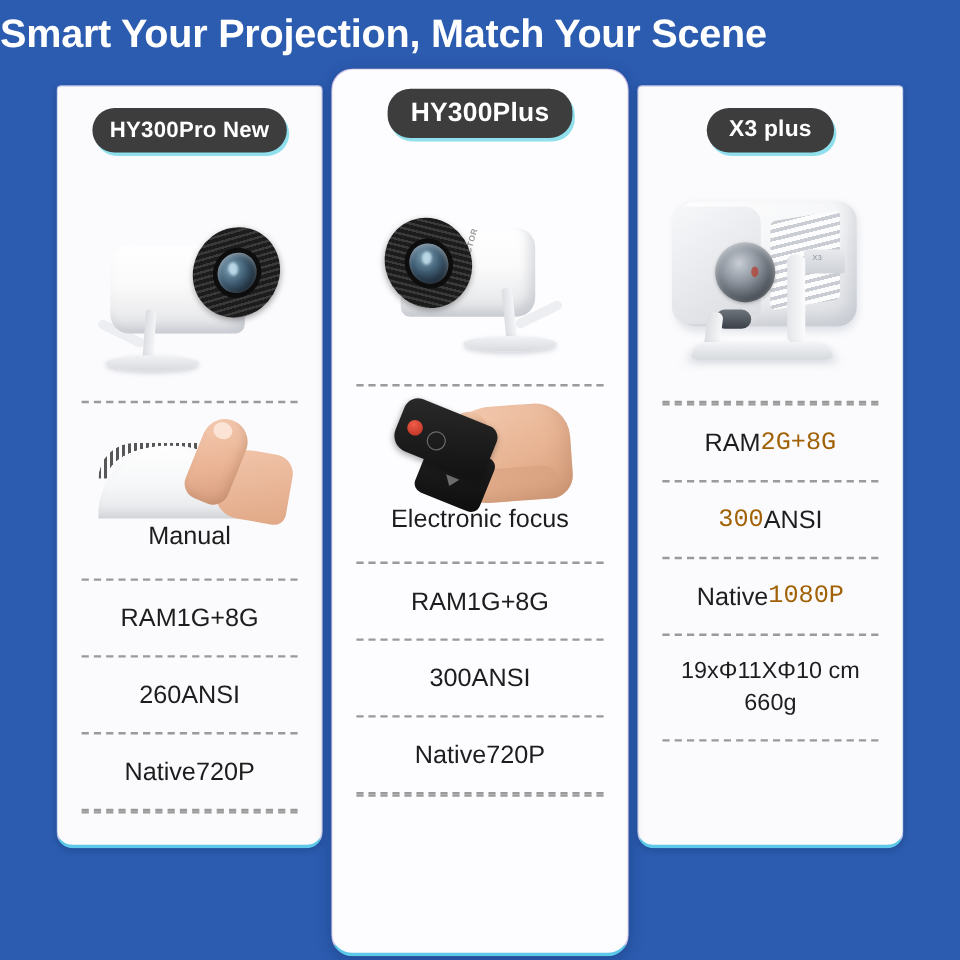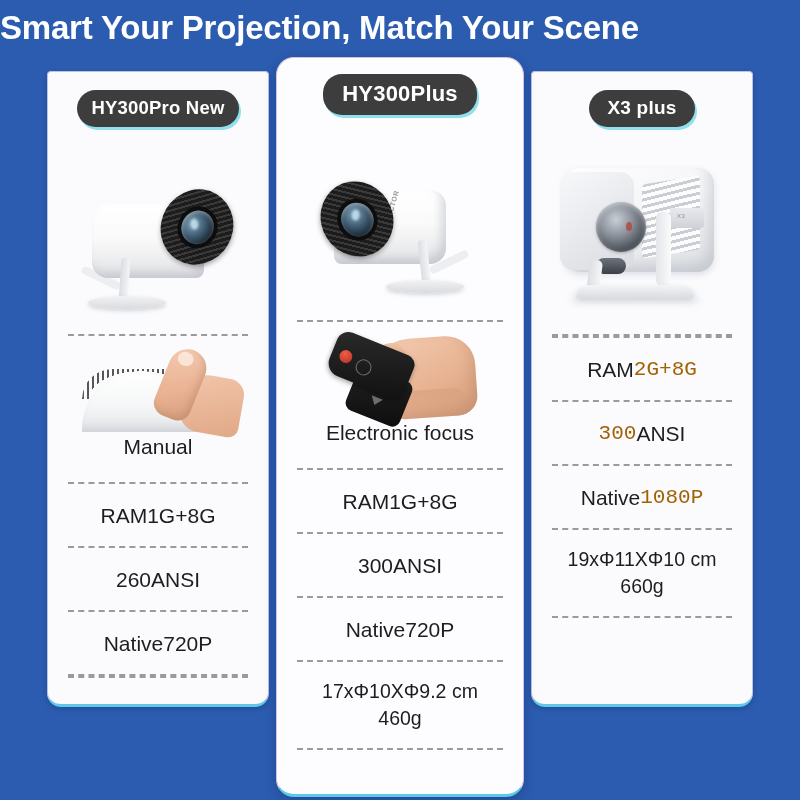--- a/index.html
+++ b/index.html
@@ -640,24 +640,20 @@
 
       <div class="dash"></div>
 
       <div class="spec">
         <span>Native </span>
           <span>720P</span>
       </div>
 
       <div class="dash"></div>
 
-      <div class="spec two-line">
-        <span class="l1">17xΦ10XΦ9.2 cm</span>
-        <span>460g</span>
-      </div>
 
       <div class="dash"></div>
       <div class="tail"></div>
     </div>
 
     <div class="card side col-3">
 
       <div class="badge-row">
         <span class="badge">X3 plus</span>
       </div>

